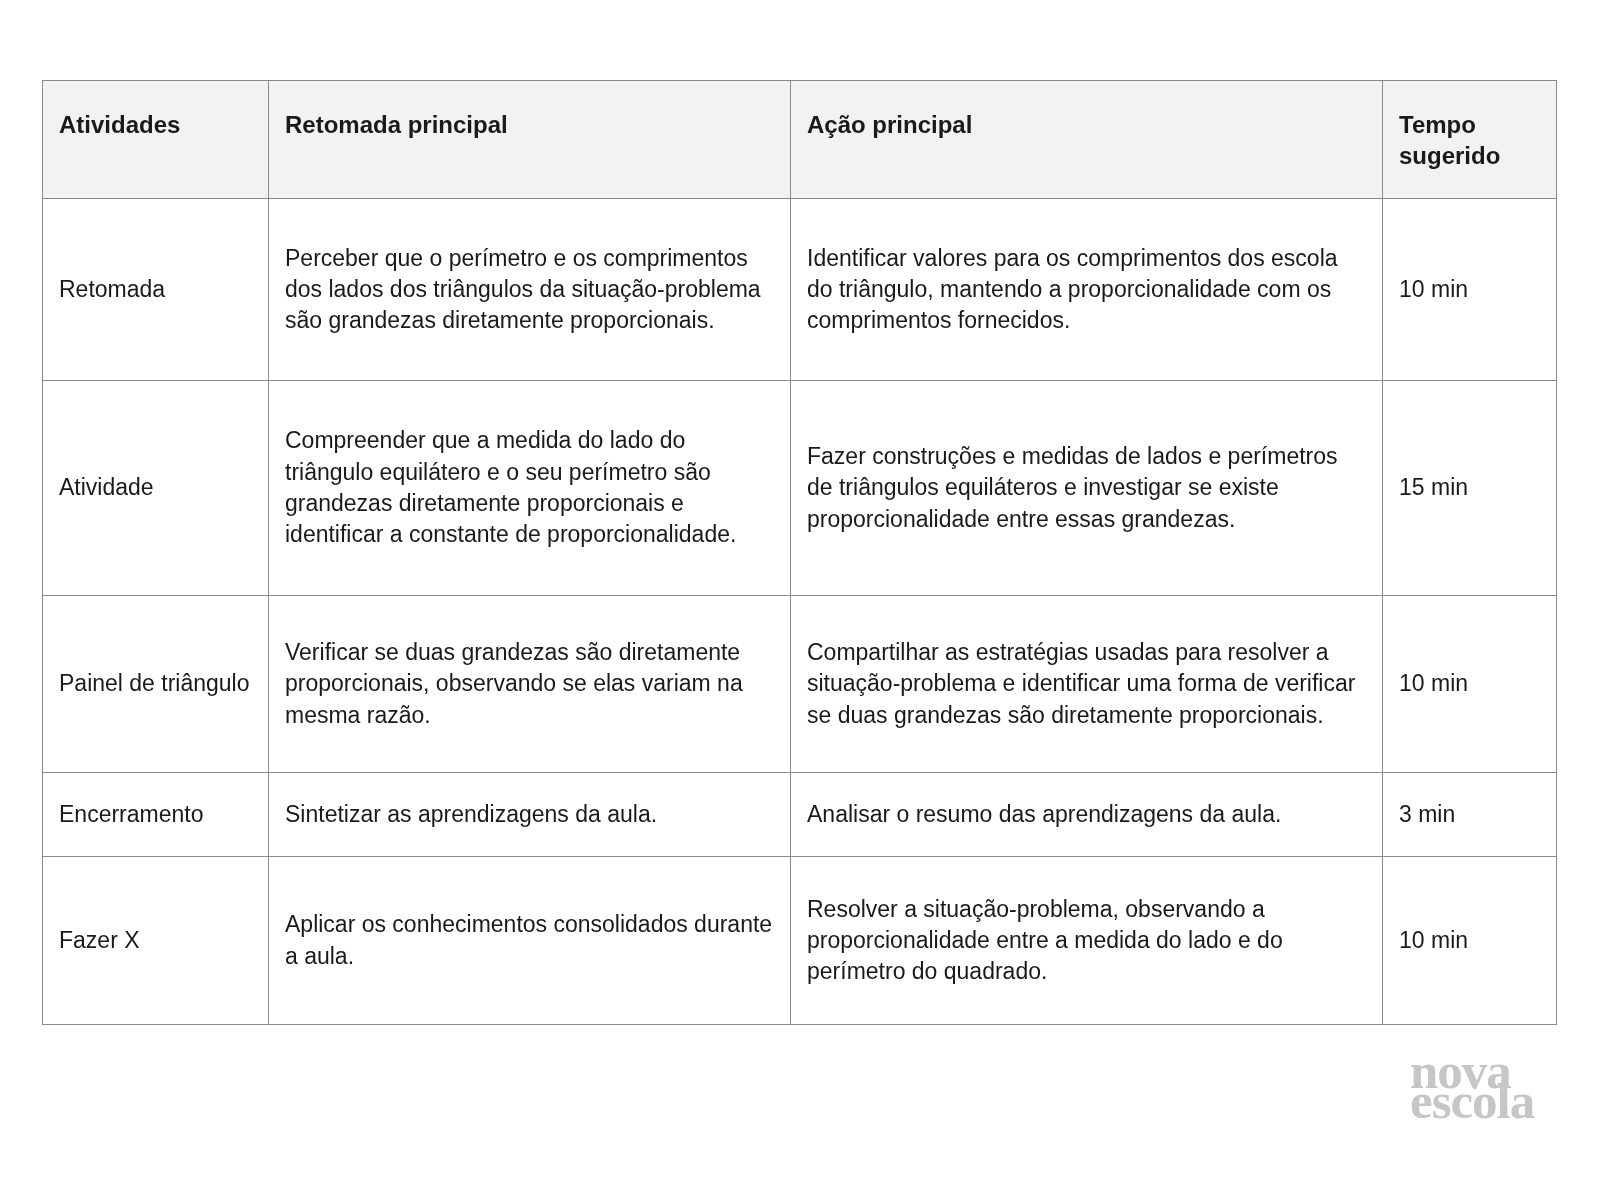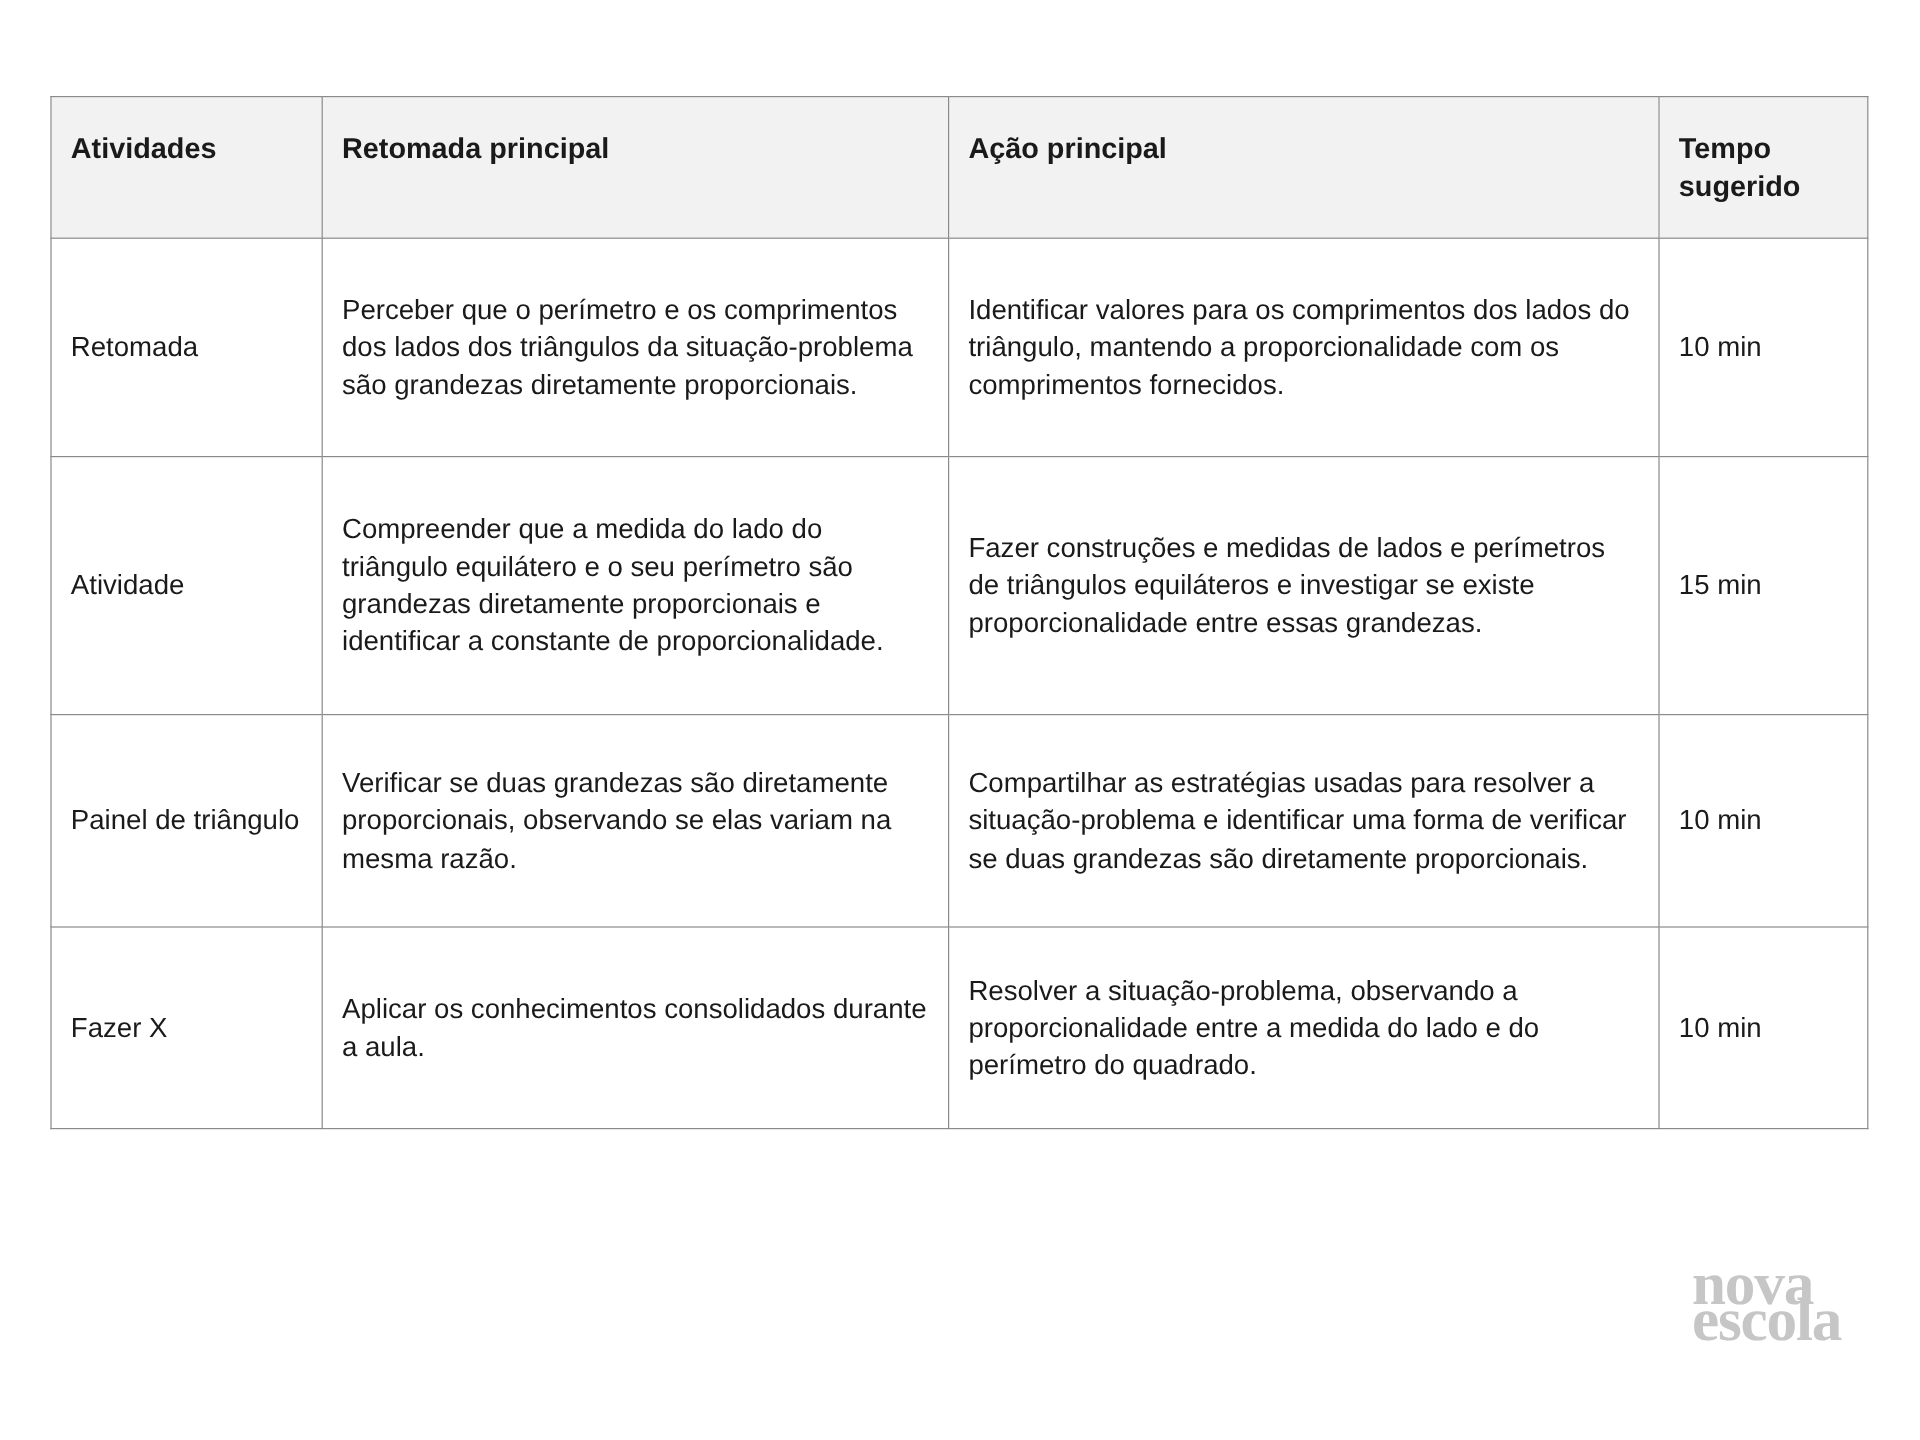--- a/index.html
+++ b/index.html
@@ -81,34 +81,40 @@
       <th>Atividades</th>
       <th>Retomada principal</th>
       <th>Ação principal</th>
       <th>Tempo sugerido</th>
     </tr>
   </thead>
   <tbody>
     <tr class="r-1">
       <td>Retomada</td>
       <td>Perceber que o perímetro e os comprimentos dos lados dos triângulos da situação-problema são grandezas diretamente proporcionais.</td>
-      <td>Identificar valores para os comprimentos dos lados do triângulo, mantendo a proporcionalidade com os comprimentos fornecidos.</td>
+      <td>Identificar valores para os comprimentos dos escola do triângulo, mantendo a proporcionalidade com os comprimentos fornecidos.</td>
       <td>10 min</td>
     </tr>
     <tr class="r-2">
       <td>Atividade</td>
       <td>Compreender que a medida do lado do triângulo equilátero e o seu perímetro são grandezas diretamente proporcionais e identificar a constante de proporcionalidade.</td>
       <td>Fazer construções e medidas de lados e perímetros de triângulos equiláteros e investigar se existe proporcionalidade entre essas grandezas.</td>
       <td>15 min</td>
     </tr>
     <tr class="r-3">
       <td>Painel de triângulo</td>
       <td>Verificar se duas grandezas são diretamente proporcionais, observando se elas variam na mesma razão.</td>
       <td>Compartilhar as estratégias usadas para resolver a situação-problema e identificar uma forma de verificar se duas grandezas são diretamente proporcionais.</td>
       <td>10 min</td>
+    </tr>
+    <tr class="r-4">
+      <td>Encerramento</td>
+      <td>Sintetizar as aprendizagens da aula.</td>
+      <td>Analisar o resumo das aprendizagens da aula.</td>
+      <td>3 min</td>
     </tr>
     <tr class="r-5">
       <td>Fazer X</td>
       <td>Aplicar os conhecimentos consolidados durante a aula.</td>
       <td>Resolver a situação-problema, observando a proporcionalidade entre a medida do lado e do perímetro do quadrado.</td>
       <td>10 min</td>
     </tr>
   </tbody>
 </table>
 

